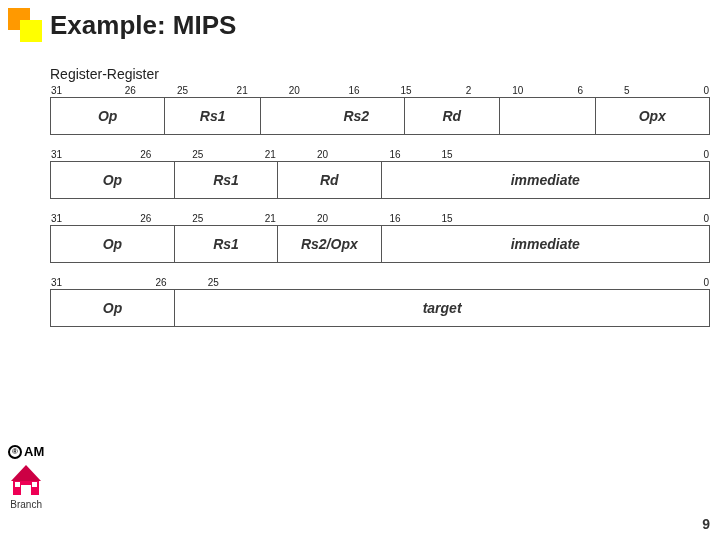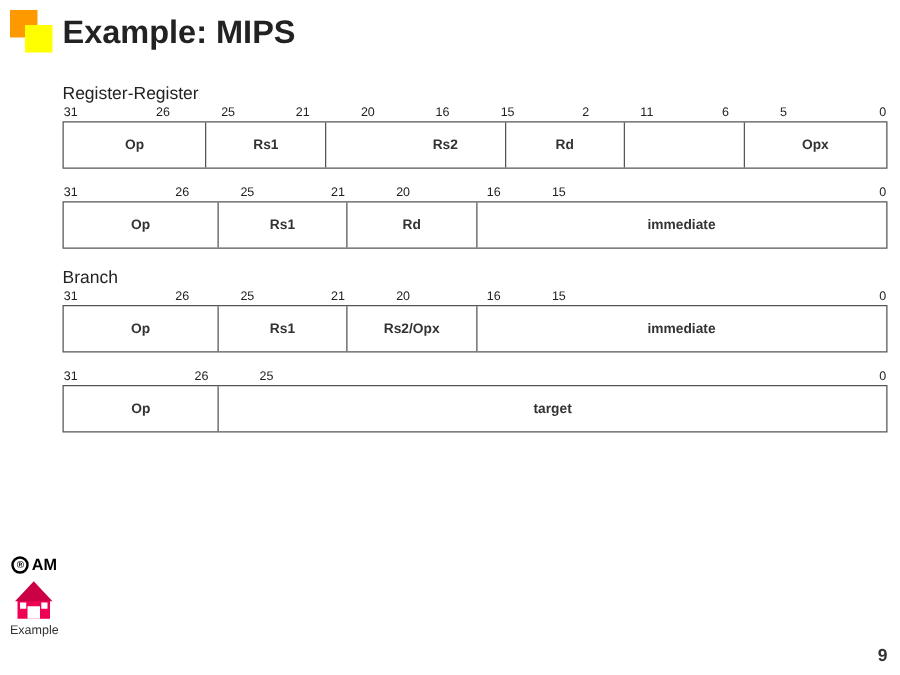--- a/index.html
+++ b/index.html
@@ -74,23 +74,24 @@
       align-items: center;
       justify-content: center;
       position: relative;
       min-height: 36px;
     }
     .field:last-child {
       border-right: none;
     }
 
     .field-name {
-      font-size: 11px;
+      font-size: 14px;
       font-weight: bold;
       color: #333;
+      font-style: italic;
     }
 
     
     
 
     
     .rr-op    { flex: 6; }
     .rr-rs1   { flex: 5; }
     .rr-rs2   { flex: 5; }
     .rr-rd    { flex: 5; }
@@ -209,21 +210,21 @@
             </div>
             <div class="num-cell" style="flex: 5 1 0%;">
               <span>20</span>
               <span>16</span>
             </div>
             <div class="num-cell" style="flex: 5 1 0%;">
               <span>15</span>
               <span>2</span>
             </div>
             <div class="num-cell" style="flex: 5 1 0%;">
-              <span>11</span>
+              <span>10</span>
               <span>6</span>
             </div>
             <div class="num-cell" style="flex: 6 1 0%;">
               <span>5</span>
               <span>0</span>
             </div>
           </div>
           <div class="format-row">
             <div class="field rr-op" style="flex: 6 1 0%;">
               <span class="field-name">Op</span>
@@ -276,21 +277,20 @@
             <div class="field ri-rd" style="flex: 5 1 0%;">
               <span class="field-name">Rd</span>
             </div>
             <div class="field ri-imm" style="flex: 16 1 0%;">
               <span class="field-name">immediate</span>
             </div>
           </div>
         </div>
       </div>
       <div class="section">
-        <div class="section-label">Branch</div>
         <div class="format-wrapper">
           <div class="numbers-row">
             <div class="num-cell" style="flex: 6 1 0%;">
               <span>31</span>
               <span>26</span>
             </div>
             <div class="num-cell" style="flex: 5 1 0%;">
               <span>25</span>
               <span>21</span>
             </div>
@@ -354,16 +354,16 @@
     <rect x="5" y="18" width="26" height="16" fill="#e05"></rect>
 
     <polygon points="3,20 18,4 33,20" fill="#c04"></polygon>
 
     <rect x="13" y="24" width="10" height="10" fill="#fff"></rect>
 
     <rect x="7" y="21" width="5" height="5" fill="#fff"></rect>
 
     <rect x="24" y="21" width="5" height="5" fill="#fff"></rect>
   </svg>
-  <span class="lacasa-label">Example</span>
+  <span class="lacasa-label">Branch</span>
 </div>
 
 <div class="page-number">9</div>
 
 </body></html>

